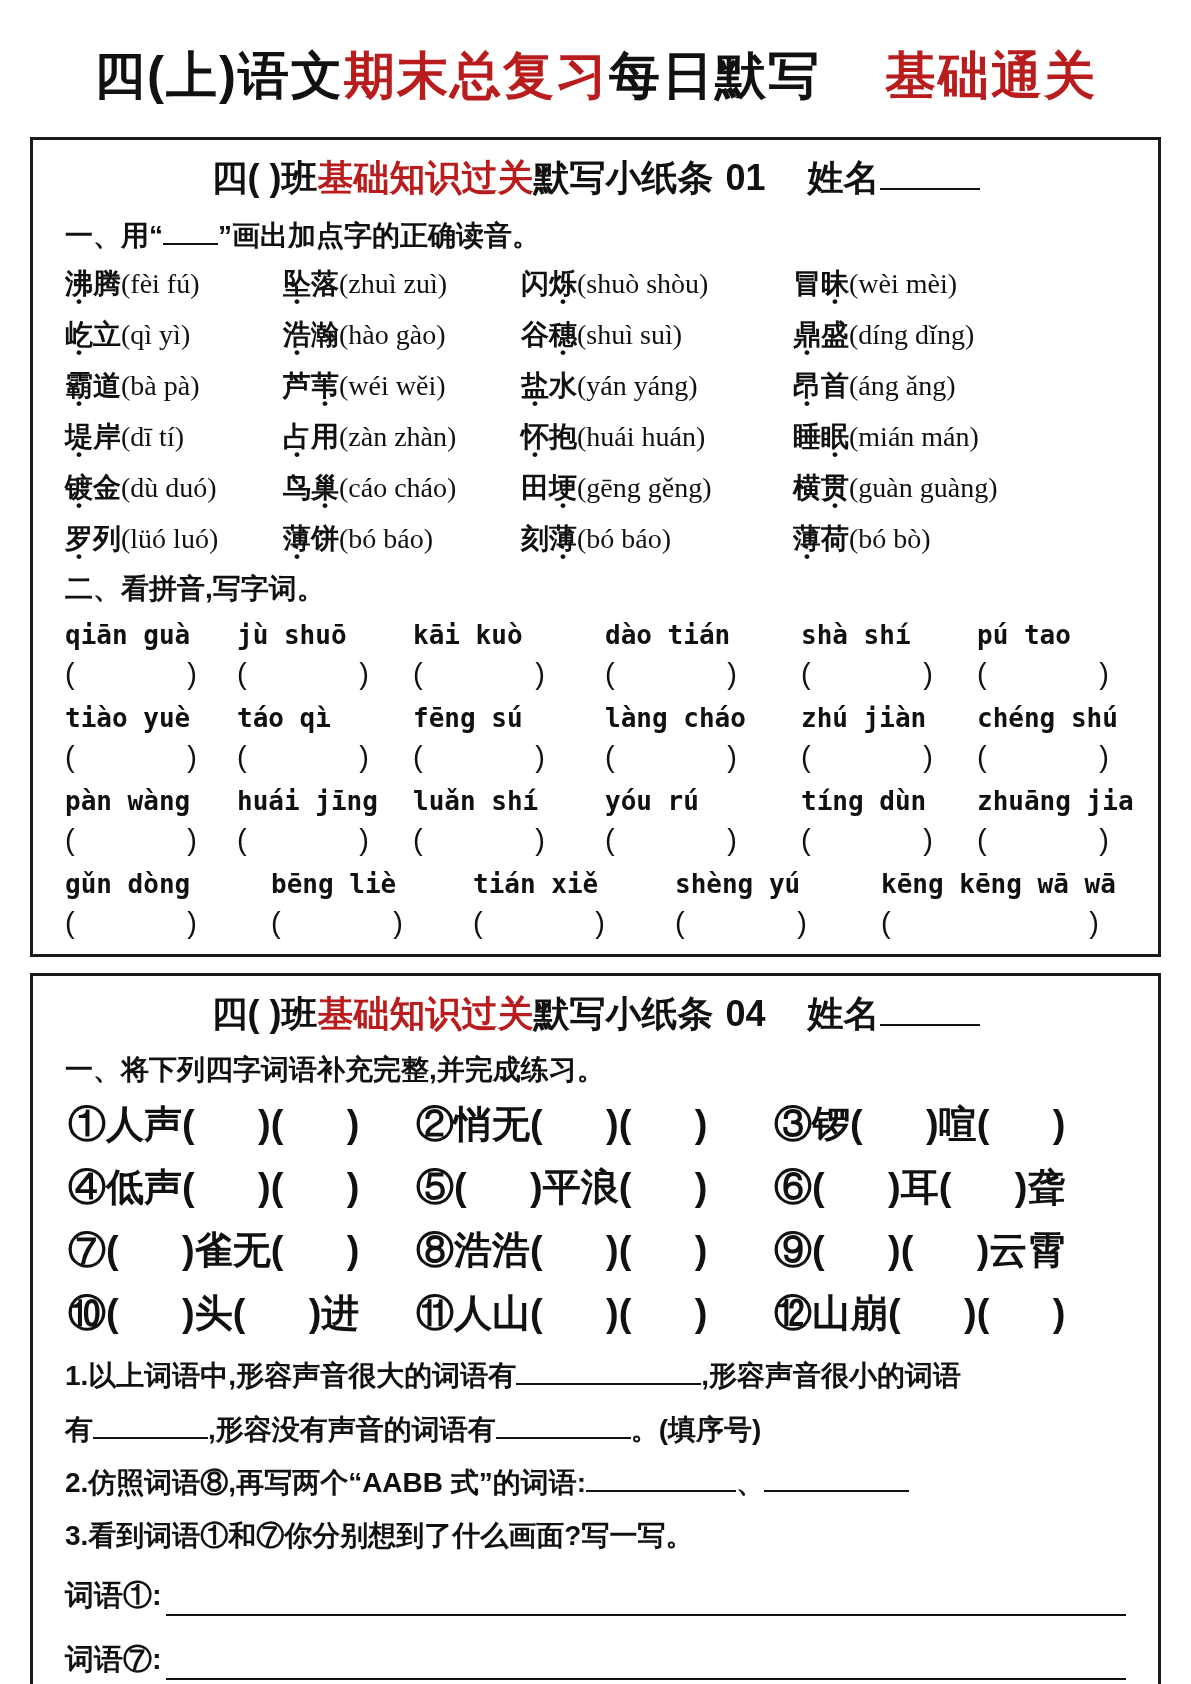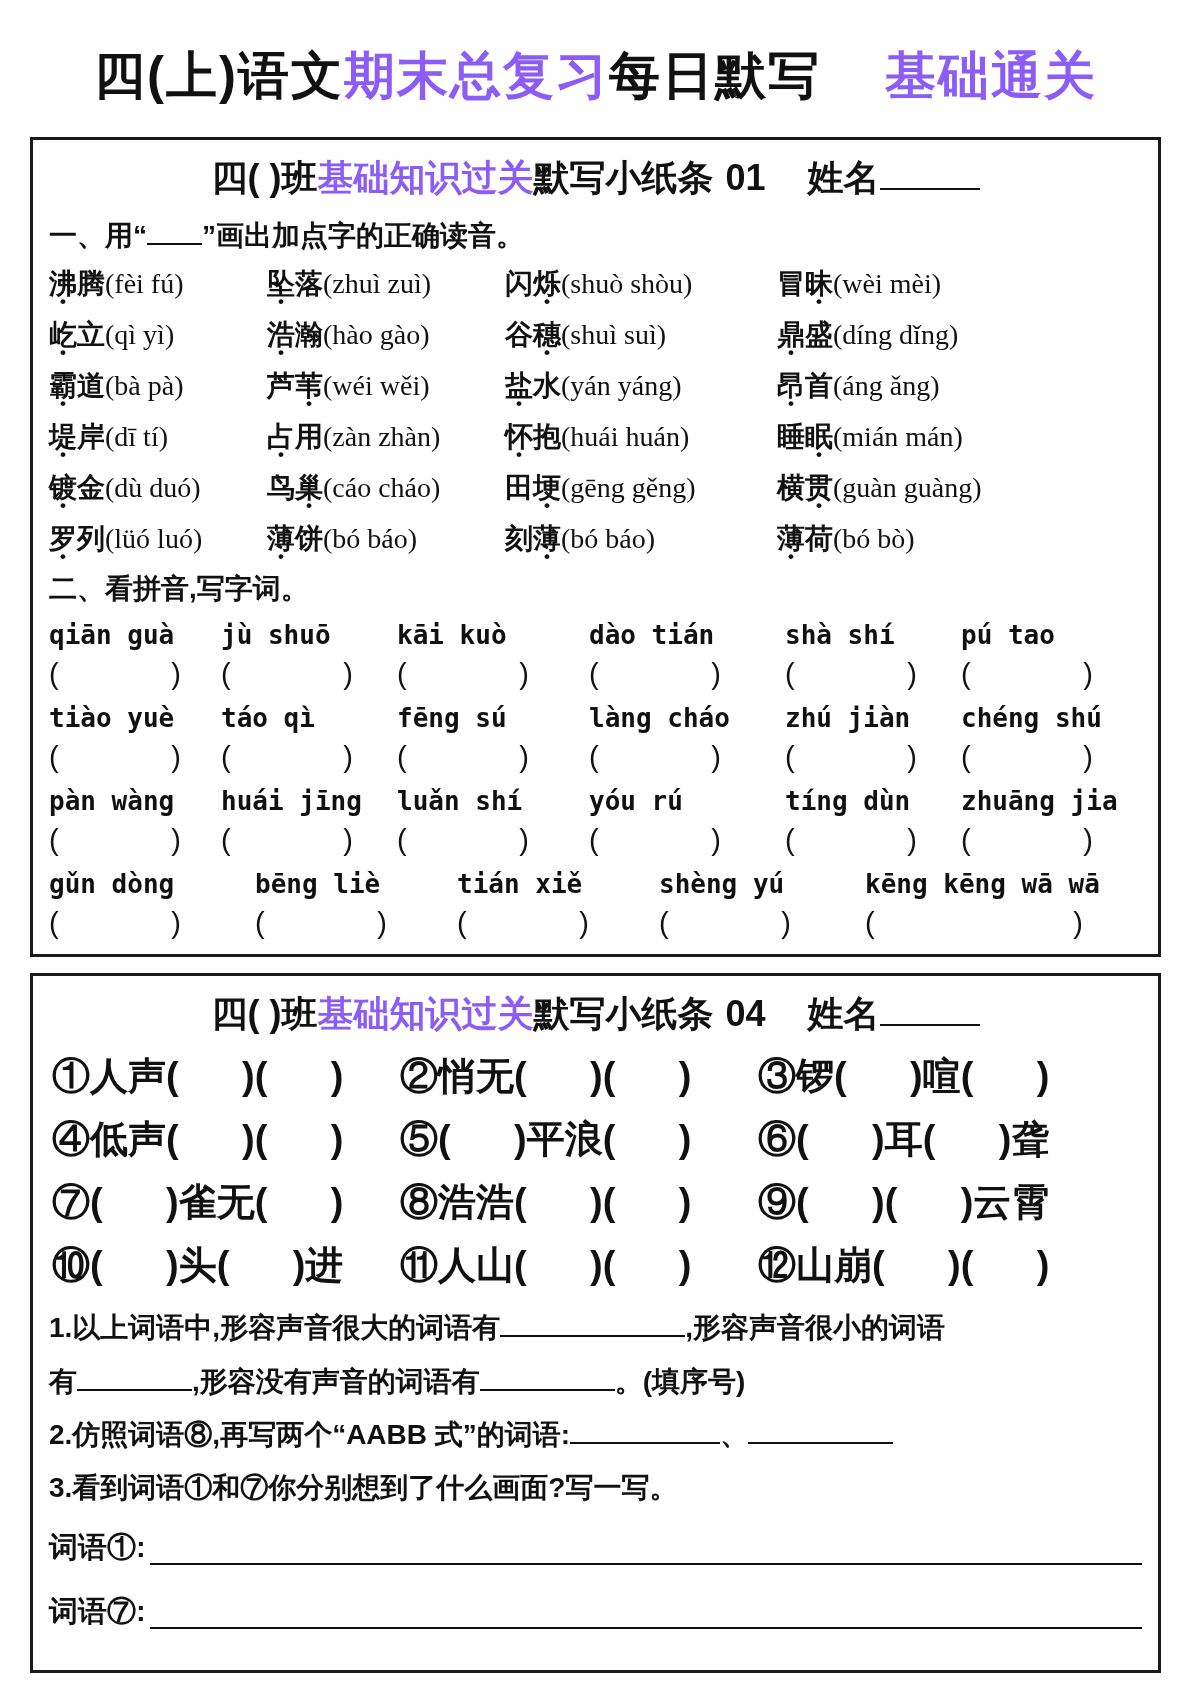--- a/index.html
+++ b/index.html
@@ -1,24 +1,24 @@
 <!DOCTYPE html>
 <html><head>
 <meta charset="utf-8">
 <style>
   html,body{margin:0;padding:0;background:#fff;color:#111;}
   body{width:1191px;min-height:1684px;font-family:"Liberation Sans",sans-serif;}
   .page{padding:26px 30px 10px;}
 
   .page-title{text-align:center;font-size:51px;font-weight:bold;letter-spacing:2px;
     margin:16px 0 26px;white-space:nowrap;}
-  .red{color:#8b5cf6;}
+  .red{color:#b91c1c;}
   .title-gap{display:inline-block;width:64px;}
 
-  .card{border:3px solid #1a1a1a;padding:6px 16px 14px;margin-bottom:16px;background:#fff;}
+  .card{border:3px solid #1a1a1a;padding:6px 32px 14px;margin-bottom:16px;background:#fff;}
 
   .card-header{font-size:36px;font-weight:bold;text-align:center;margin:6px 0 12px;white-space:nowrap;}
   .hdr-gap{display:inline-block;width:42px;}
   .hdr-sp{display:inline-block;width:12px;}
 
   .blank{display:inline-block;border-bottom:2px solid #111;height:1em;vertical-align:baseline;}
   .w55{width:55px}.w95{width:100px}.w115{width:115px}.w135{width:135px}
   .w145{width:145px}.w150{width:150px}.w185{width:185px}
 
   .sec-title{font-size:28px;font-weight:bold;margin:8px 0 10px;}
@@ -36,21 +36,21 @@
   .cols6{grid-template-columns:172px 176px 192px 196px 176px 1fr;}
   .cols5{grid-template-columns:206px 202px 202px 206px 1fr;}
   .py-text{font-family:"DejaVu Sans Mono",monospace;font-weight:bold;font-size:26px;white-space:pre;}
   .paren{display:flex;justify-content:space-between;width:132px;font-size:29px;margin-top:8px;}
   .paren.wide{width:218px;}
 
   .idioms-grid{display:grid;grid-template-columns:348px 358px 1fr;row-gap:12px;
     font-size:38px;font-weight:bold;white-space:pre;margin:10px 3px 16px;}
 
   .q-line{font-size:28px;font-weight:bold;margin:12px 0;line-height:1.45;}
-  .write-line{display:flex;align-items:center;font-size:29px;font-weight:bold;margin:20px 0 24px;}
+  .write-line{display:flex;align-items:flex-end;font-size:29px;font-weight:bold;margin:20px 0 24px;}
   .write-line .blank{flex:1;margin-left:4px;height:1.05em;}
 </style>
 </head>
 <body>
 
 <div class="page">
 
   <header class="page-title">
     <span>四(上)语文</span><span class="red">期末总复习</span><span>每日默写</span><span class="title-gap"></span><span class="red">基础通关</span>
   </header>
@@ -264,20 +264,21 @@
           </div>
         </div>
       </div>
   </section>
 
   <section class="card">
     <h2 class="card-header">
       <span>四(  )班</span><span class="red">基础知识过关</span><span>默写小纸条</span><span class="hdr-sp"></span><span>04</span><span class="hdr-gap"></span><span>姓名</span><span class="blank w95"></span>
     </h2>
 
+    <div class="sec-title">一、将下列四字词语补充完整,并完成练习。</div>
 
     <div class="idioms-grid" id="idioms-grid"><div>①人声(      )(      )</div><div>②悄无(      )(      )</div><div>③锣(      )喧(      )</div><div>④低声(      )(      )</div><div>⑤(      )平浪(      )</div><div>⑥(      )耳(      )聋</div><div>⑦(      )雀无(      )</div><div>⑧浩浩(      )(      )</div><div>⑨(      )(      )云霄</div><div>⑩(      )头(      )进</div><div>⑪人山(      )(      )</div><div>⑫山崩(      )(      )</div></div>
 
     <div class="q-line">
       <span>1.以上词语中,形容声音很大的词语有</span><span class="blank w185"></span><span>,形容声音很小的词语</span>
     </div>
     <div class="q-line">
       <span>有</span><span class="blank w115"></span><span>,形容没有声音的词语有</span><span class="blank w135"></span><span>。(填序号)</span>
     </div>
     <div class="q-line">

